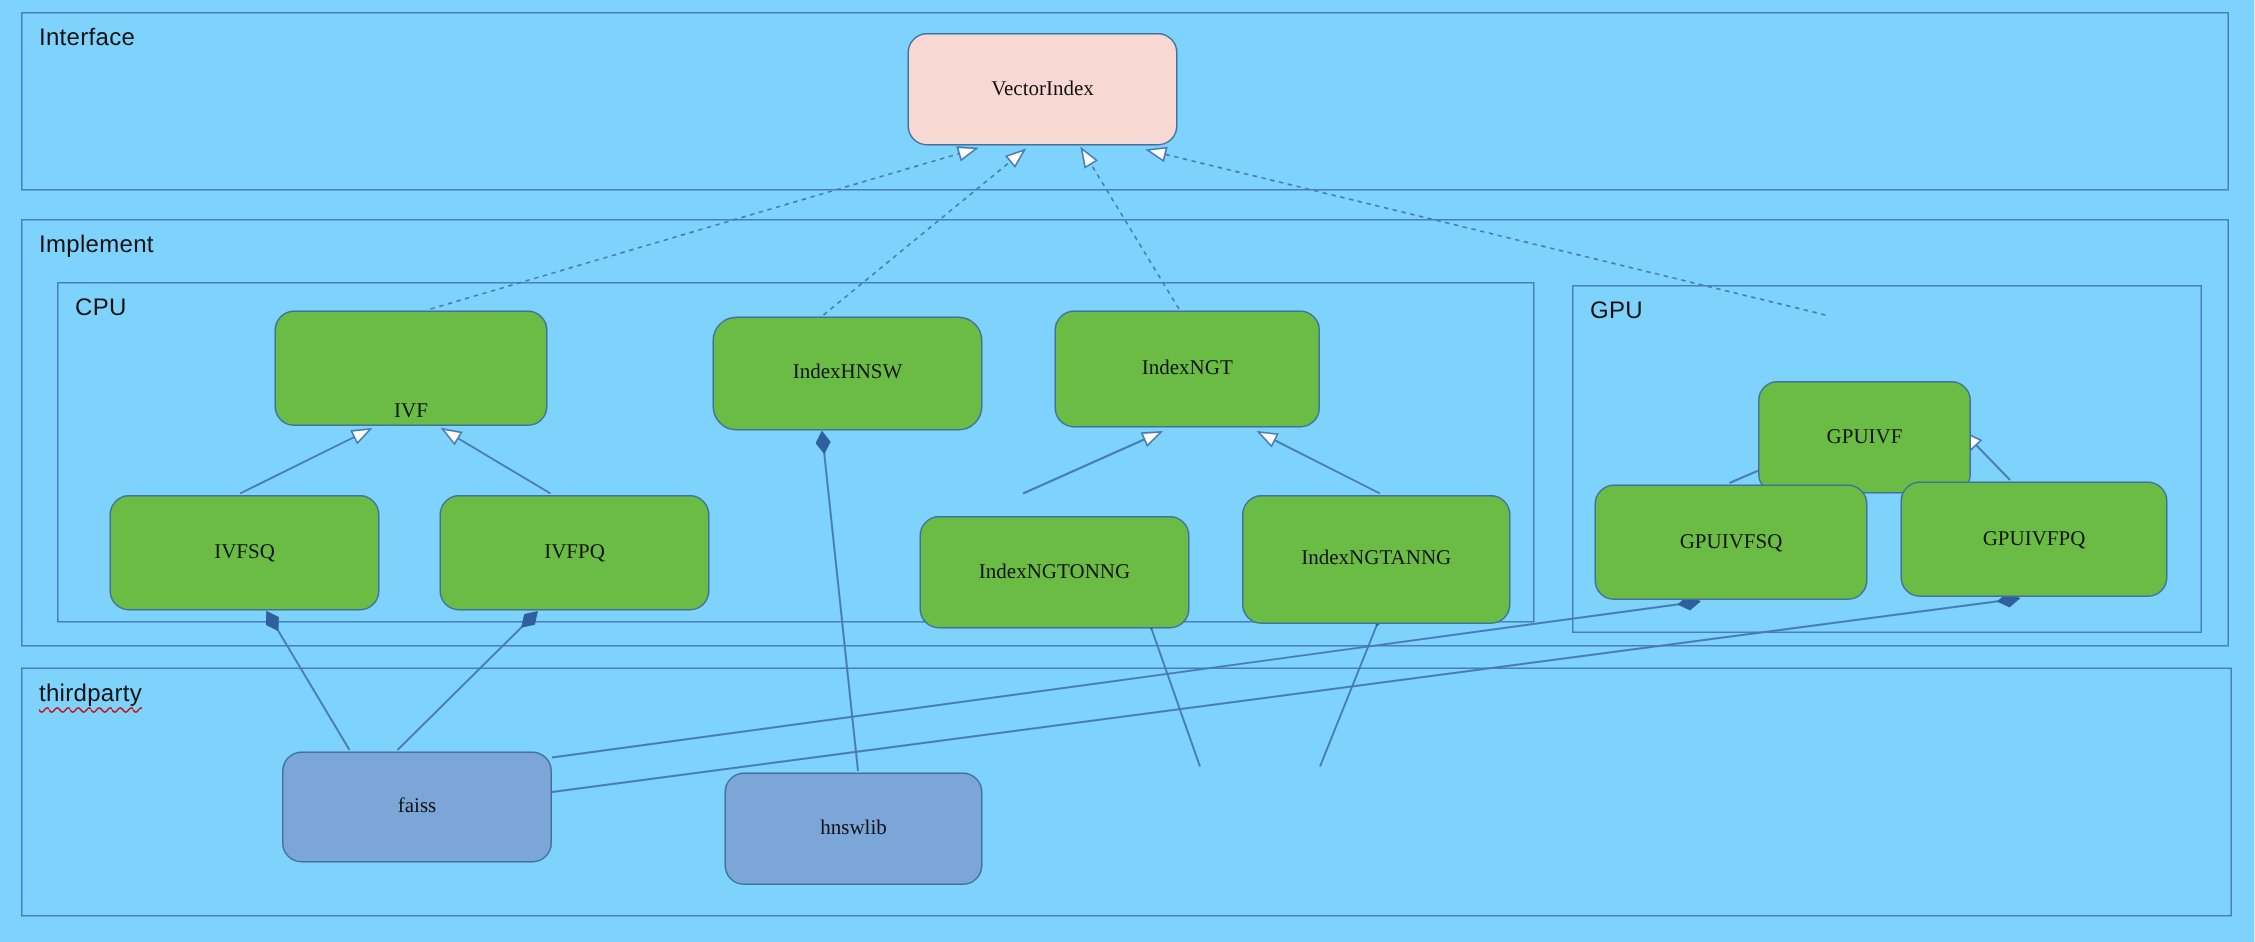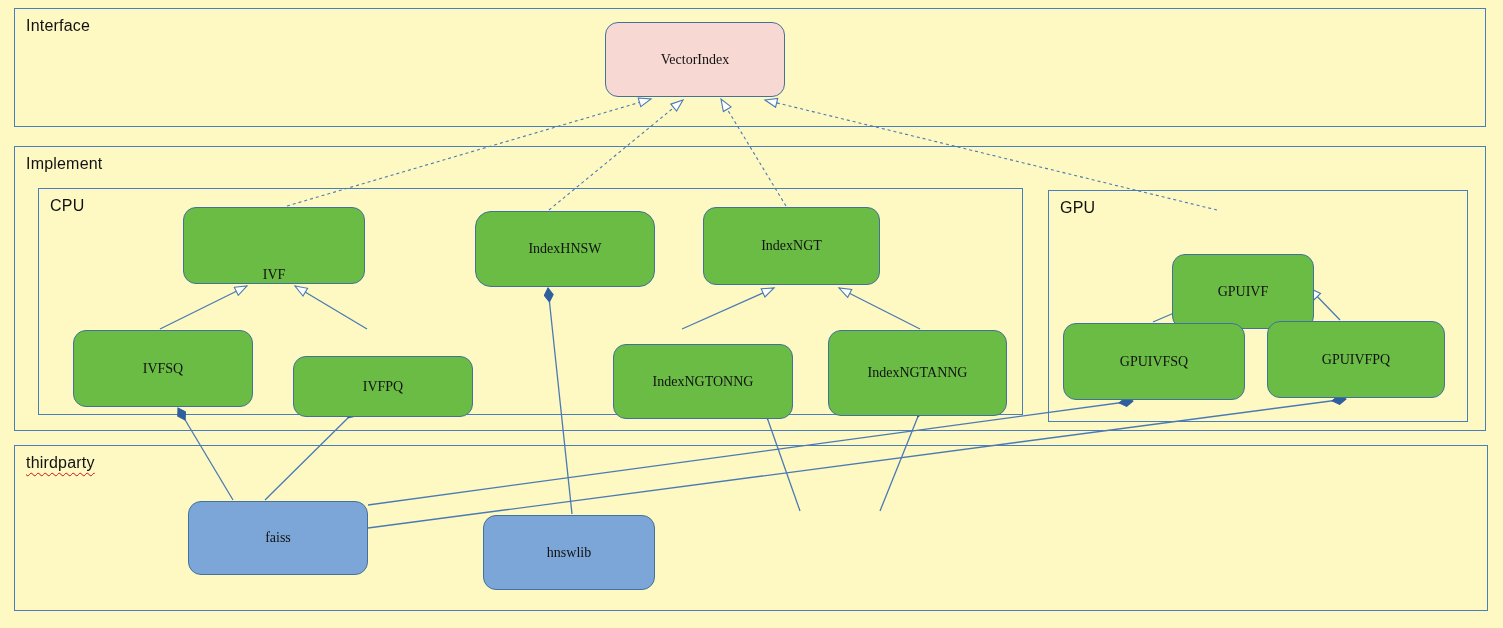--- a/index.html
+++ b/index.html
@@ -1,17 +1,17 @@
 <!DOCTYPE html>
 <html><head>
 <meta charset="utf-8">
 <style>
   html,body{margin:0;padding:0;background:#ffffff;}
   .canvas{
-    position:relative;width:1503px;height:628px;background:#fef9c3;
+    position:relative;width:1503px;height:628px;background:#7dd3fc;
     font-family:"Liberation Sans",sans-serif;overflow:hidden;
   }
   .edges{position:absolute;left:0;top:0;width:1503px;height:628px;pointer-events:none;}
   .container{
     position:absolute;border:1px solid #4a7ebb;background:transparent;box-sizing:border-box;
   }
   .clabel{
     display:inline-block;margin:8px 0 0 11px;font-size:16px;color:#111;letter-spacing:0.2px;
   }
   .clabel.wavy{text-decoration:underline wavy #cc1111 1px;text-underline-offset:4px;}
@@ -31,21 +31,21 @@
   .c-gpu{left:1048px;top:190px;width:420px;height:232px;}
   .c-thirdparty{left:14px;top:445px;width:1474px;height:166px;}
 
   
   .n-vectorindex{left:605px;top:22px;width:180px;height:75px;}
   .n-ivf{left:183px;top:207px;width:182px;height:77px;align-items:flex-end;}
   .n-indexhnsw{left:475px;top:211px;width:180px;height:76px;border-radius:16px;}
   .n-indexngt{left:703px;top:207px;width:177px;height:78px;}
   .n-gpuivf{left:1172px;top:210px;width:142px;height:75px;margin-top:44px;}
   .n-ivfsq{left:73px;top:330px;width:180px;height:77px;}
-  .n-ivfpq{left:293px;top:330px;width:180px;height:61px;margin-top:26px;}
+  .n-ivfpq{left:293px;top:330px;width:180px;height:77px;}
   .n-indexngtonng{left:613px;top:344px;width:180px;height:75px;}
   .n-indexngtanng{left:828px;top:330px;width:179px;height:86px;}
   .n-gpuivfsq{left:1063px;top:323px;width:182px;height:77px;}
   .n-gpuivfpq{left:1267px;top:321px;width:178px;height:77px;}
   .n-faiss{left:188px;top:501px;width:180px;height:74px;}
   .n-hnswlib{left:483px;top:515px;width:172px;height:75px;}
   .n-ngt{left:757px;top:512px;width:170px;height:75px;}
 
   .edge{stroke:#4a7ab5;stroke-width:1.3;fill:none;}
   .edge.dashed{stroke-dasharray:3 3;stroke-width:1.1;}

